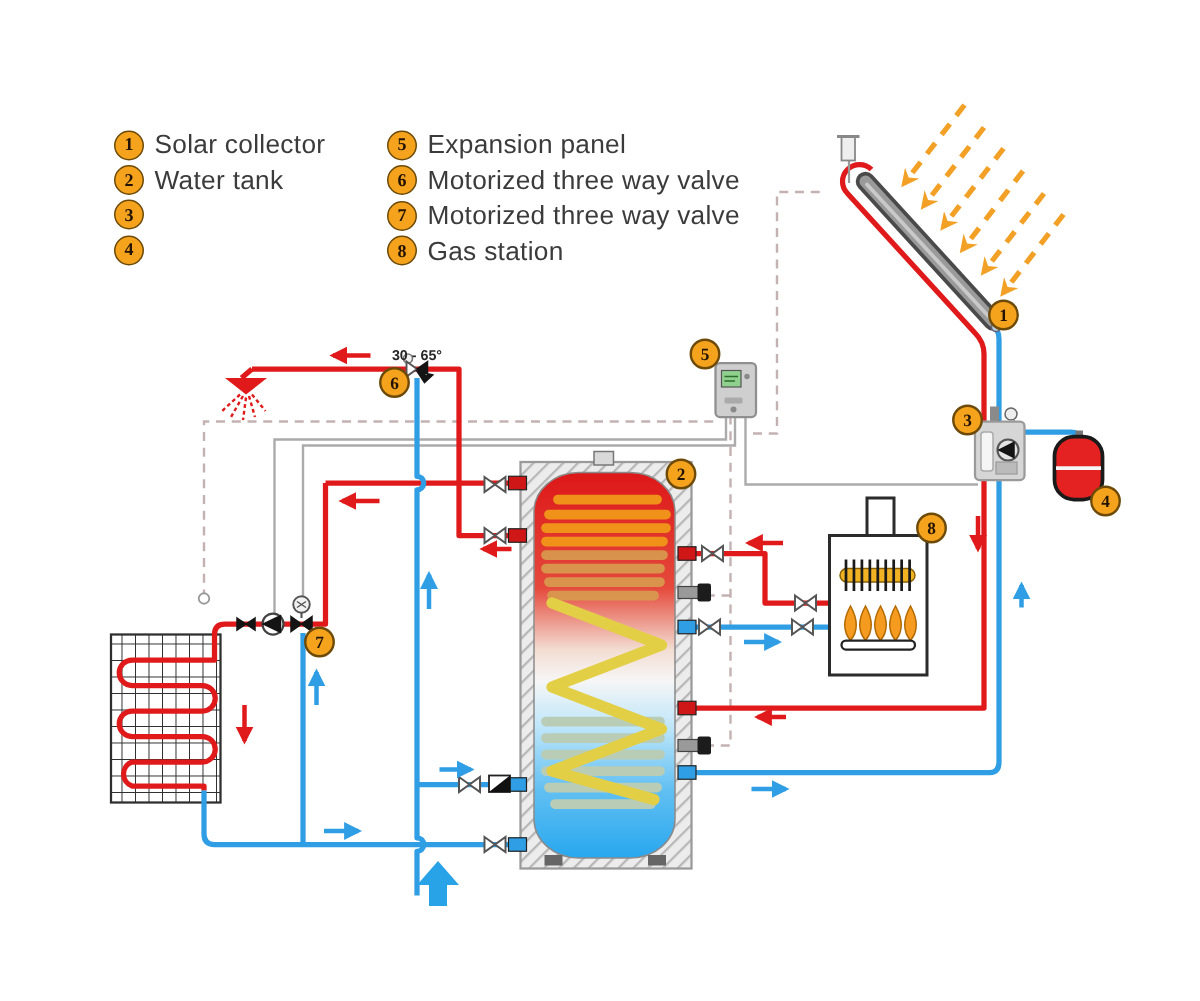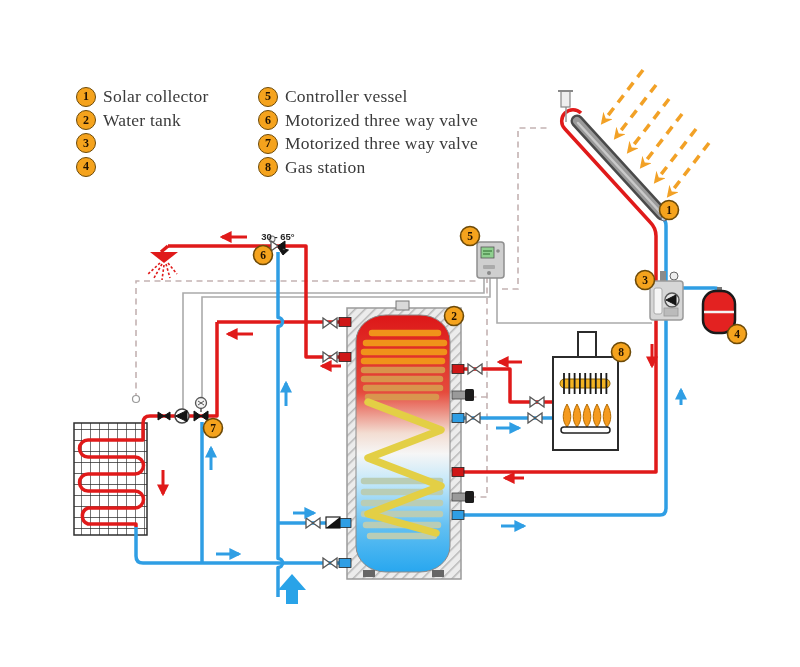--- a/index.html
+++ b/index.html
@@ -4,21 +4,21 @@
 <style>
   html,body{margin:0;padding:0;background:#fff;}
   .stage{position:relative;width:800px;height:667px;background:#fff;overflow:hidden;
          font-family:"Liberation Sans",sans-serif;}
   .diagram-svg{position:absolute;left:0;top:0;}
   .legend{position:absolute;left:0;top:0;width:800px;height:200px;pointer-events:none;}
   .legend-row{position:absolute;display:flex;align-items:center;gap:7px;}
   .legend-badge{display:inline-flex;align-items:center;justify-content:center;
     width:18px;height:18px;border-radius:50%;background:#f5a31d;border:1.6px solid #6d4a08;
     color:#221303;font:bold 12px "Liberation Serif",serif;flex:0 0 auto;}
-  .legend-label{font-size:17.5px;color:#3b3b3b;letter-spacing:.2px;white-space:nowrap;font-family:Liberation Serif, serif;}
+  .legend-label{font-size:17.5px;color:#3b3b3b;letter-spacing:.2px;white-space:nowrap;}
   .badge-circle{fill:#f5a31d;stroke:#6d4a08;stroke-width:1.6;}
   .badge-num{fill:#221303;font:bold 11.5px "Liberation Serif",serif;text-anchor:middle;}
   .pipe-red{stroke:#e01a1a;stroke-width:3.5;fill:none;stroke-linejoin:round;}
   .pipe-blue{stroke:#2f9ee4;stroke-width:3.5;fill:none;stroke-linejoin:round;}
   .wire{stroke:#ababab;stroke-width:1.6;fill:none;}
   .wire-dash{stroke:#c4b2b2;stroke-width:1.6;fill:none;stroke-dasharray:6 4.5;}
   .valve-w{fill:#fff;stroke:#555;stroke-width:1.3;}
   .valve-b{fill:#141414;stroke:#141414;stroke-width:1;}
   .ray{stroke:#f2a126;stroke-width:3.5;stroke-dasharray:9 7;fill:none;}
   .arr-r{stroke:#e01a1a;stroke-width:3;fill:none;}
@@ -299,21 +299,21 @@
     <span class="legend-label">Water tank</span>
   </div>
   <div class="legend-row" style="left:76px;top:133px">
     <span class="legend-badge">3</span>
   </div>
   <div class="legend-row" style="left:76px;top:156.5px">
     <span class="legend-badge">4</span>
   </div>
   <div class="legend-row" style="left:258px;top:86px">
     <span class="legend-badge">5</span>
-    <span class="legend-label">Controller vessel</span>
+    <span class="legend-label">Expansion panel</span>
   </div>
   <div class="legend-row" style="left:258px;top:109.5px">
     <span class="legend-badge">6</span>
     <span class="legend-label">Motorized three way valve</span>
   </div>
   <div class="legend-row" style="left:258px;top:133px">
     <span class="legend-badge">7</span>
     <span class="legend-label">Motorized three way valve</span>
   </div>
   <div class="legend-row" style="left:258px;top:156.5px">

